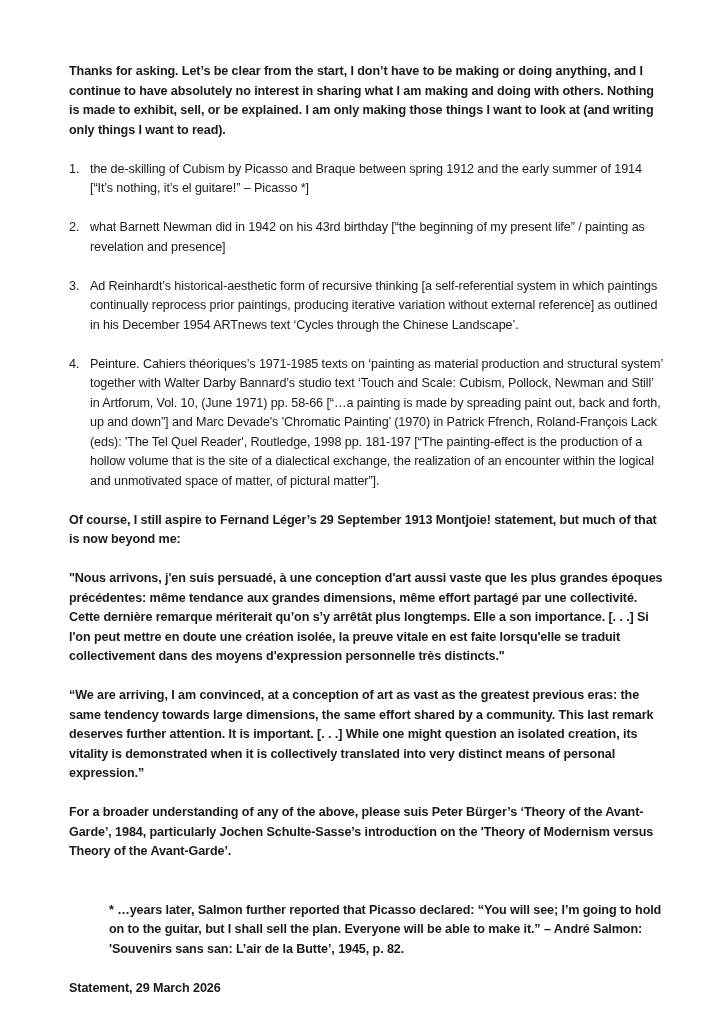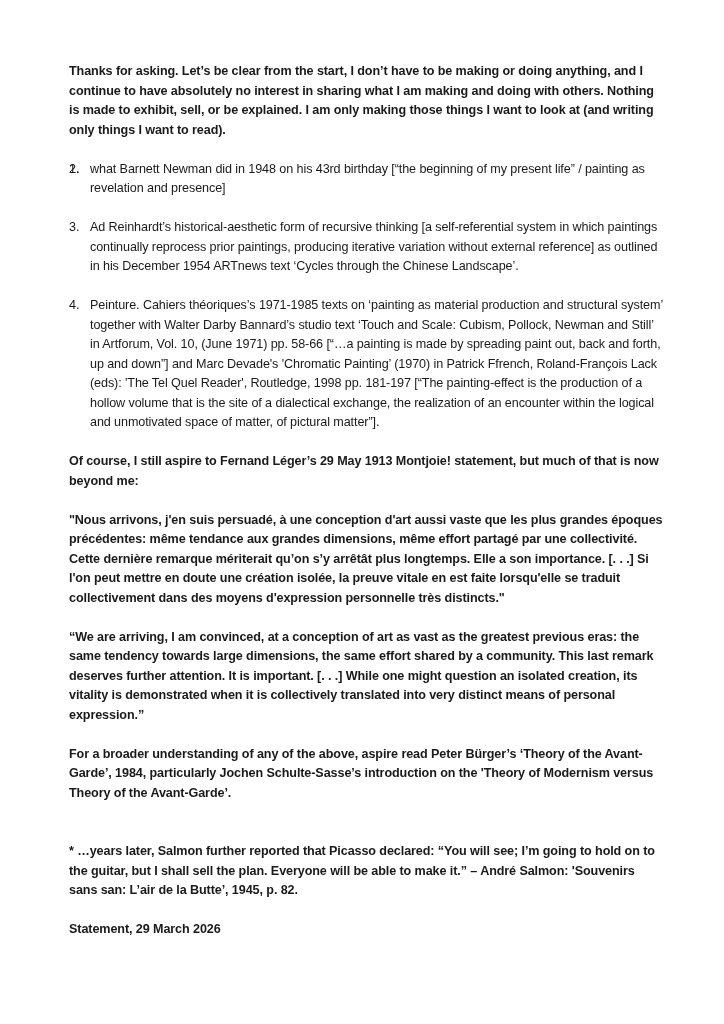--- a/index.html
+++ b/index.html
@@ -41,48 +41,50 @@
     ol li:last-child {
       margin-bottom: 0;
     }
     ol li .num {
       position: absolute;
       left: 0;
       top: 0;
     }
     .footnote {
       margin-top: 39px;
+      margin-left: 40px;
     }
     .signature {
     }
   </style>
 </head>
 <body>
 
 <div class="page">
   <p>Thanks for asking. Let’s be clear from the start, I don’t have to be making or doing anything, and I continue to have absolutely no interest in sharing what I am making and doing with others. Nothing is made to exhibit, sell, or be explained. I am only making those things I want to look at (and writing only things I want to read).</p>
 
   <ol>
     <li>
       <span class="num">1.</span>
+      <span>the de-skilling of Cubism by Picasso and Braque between spring 1912 and the early summer of 1914 [“It’s nothing, it’s el guitare!” – Picasso *]</span>
     </li>
     <li>
       <span class="num">2.</span>
-      <span>what Barnett Newman did in 1948 on his 43rd birthday [“the beginning of my present life” / painting as revelation and presence]</span>
+      <span>what Barnett Newman did in 1942 on his 43rd birthday [“the beginning of my present life” / painting as revelation and presence]</span>
     </li>
     <li>
       <span class="num">3.</span>
       <span>Ad Reinhardt’s historical-aesthetic form of recursive thinking [a self-referential system in which paintings continually reprocess prior paintings, producing iterative variation without external reference] as outlined in his December 1954 ARTnews text ‘Cycles through the Chinese Landscape’.</span>
     </li>
     <li>
       <span class="num">4.</span>
       <span>Peinture. Cahiers théoriques’s 1971-1985 texts on ‘painting as material production and structural system’ together with Walter Darby Bannard’s studio text ‘Touch and Scale: Cubism, Pollock, Newman and Still’ in Artforum, Vol. 10, (June 1971) pp. 58-66 [“…a painting is made by spreading paint out, back and forth, up and down”] and Marc Devade's 'Chromatic Painting’ (1970) in Patrick Ffrench, Roland-François Lack (eds): 'The Tel Quel Reader', Routledge, 1998 pp. 181-197 [“The painting-effect is the production of a hollow volume that is the site of a dialectical exchange, the realization of an encounter within the logical and unmotivated space of matter, of pictural matter”].</span>
     </li>
   </ol>
 
-  <p>Of course, I still aspire to Fernand Léger’s 29 May 1913 Montjoie! statement, but much of that is now beyond me:</p>
+  <p>Of course, I still aspire to Fernand Léger’s 29 September 1913 Montjoie! statement, but much of that is now beyond me:</p>
   <p>"Nous arrivons, j'en suis persuadé, à une conception d'art aussi vaste que les plus grandes époques précédentes: même tendance aux grandes dimensions, même effort partagé par une collectivité. Cette dernière remarque mériterait qu’on s’y arrêtât plus longtemps. Elle a son importance. [. . .] Si l'on peut mettre en doute une création isolée, la preuve vitale en est faite lorsqu'elle se traduit collectivement dans des moyens d'expression personnelle très distincts."</p>
   <p>“We are arriving, I am convinced, at a conception of art as vast as the greatest previous eras: the same tendency towards large dimensions, the same effort shared by a community. This last remark deserves further attention. It is important. [. . .] While one might question an isolated creation, its vitality is demonstrated when it is collectively translated into very distinct means of personal expression.”</p>
-  <p>For a broader understanding of any of the above, aspire read Peter Bürger’s ‘Theory of the Avant-Garde’, 1984, particularly Jochen Schulte-Sasse’s introduction on the 'Theory of Modernism versus Theory of the Avant-Garde’.</p>
+  <p>For a broader understanding of any of the above, please suis Peter Bürger’s ‘Theory of the Avant-Garde’, 1984, particularly Jochen Schulte-Sasse’s introduction on the 'Theory of Modernism versus Theory of the Avant-Garde’.</p>
 
   <p class="footnote">* …years later, Salmon further reported that Picasso declared: “You will see; I’m going to hold on to the guitar, but I shall sell the plan. Everyone will be able to make it.” – André Salmon: 'Souvenirs sans san: L’air de la Butte’, 1945, p. 82.</p>
   <p class="signature">Statement, 29 March 2026</p>
 </div>
 
 </body></html>

